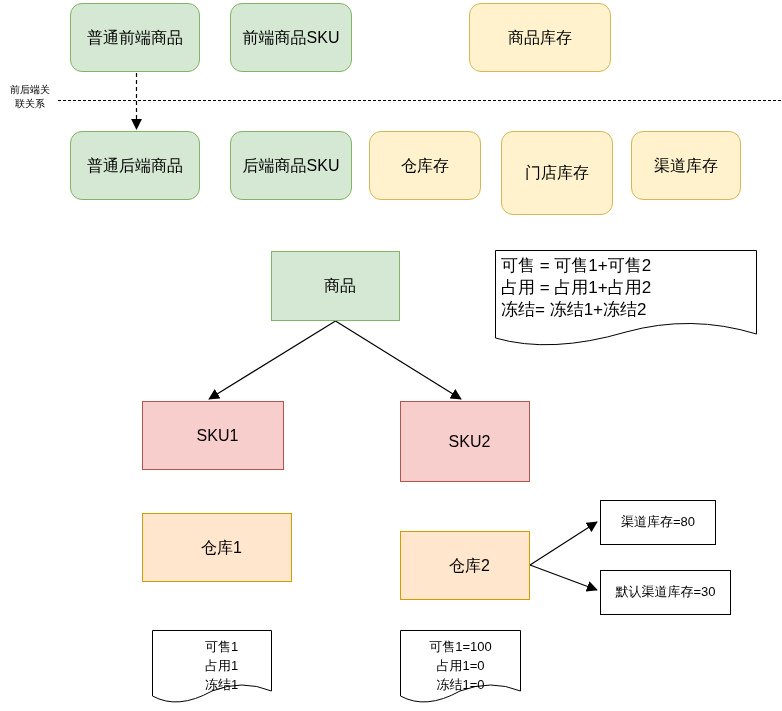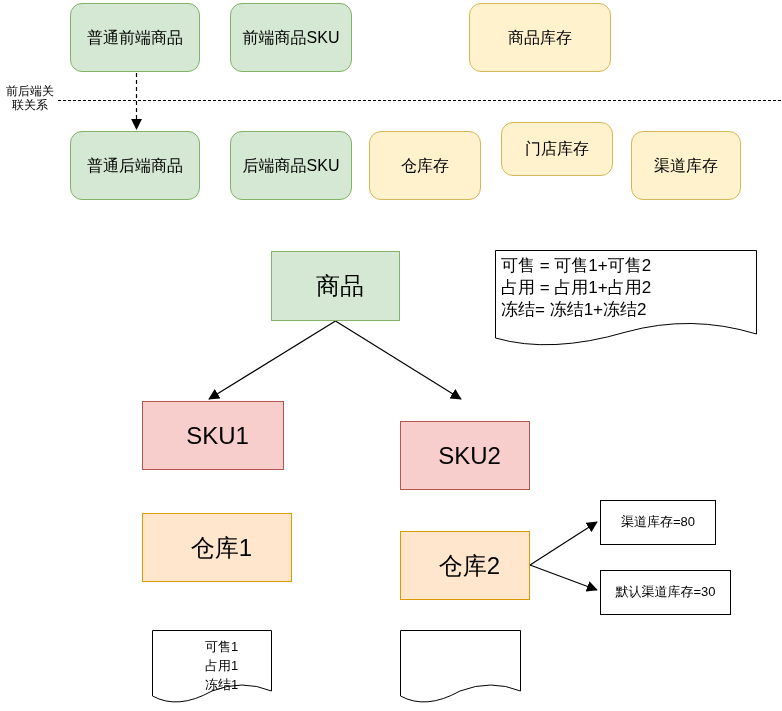--- a/index.html
+++ b/index.html
@@ -12,27 +12,27 @@
     position:absolute; box-sizing:border-box; border:1px solid #000;
     display:flex; align-items:center; justify-content:center;
     text-align:center; line-height:1.25;
   }
   .green  { background:#d5e8d4; border-color:#82b366; }
   .yellow { background:#fff2cc; border-color:#d6b656;align-items:center; }
   .orange { background:#ffe6cc; border-color:#d79b00; }
   .red    { background:#f8cecc; border-color:#b85450; }
   .white  { background:#ffffff; border-color:#000000; }
   .fs16 { font-size:16px;border-radius:12px; }
-  .fs20 { font-size:24px;padding-left:9px; }
+  .fs20 { font-size:16px;padding-left:9px; }
   .fs13 { font-size:13px; }
   .connectors { position:absolute; left:0; top:0; pointer-events:none; }
   .connectors .edge { pointer-events:stroke; }
   .divider-label {
     position:absolute; left:2px; top:84px; width:56px;
-    font-size:12px; line-height:14px; text-align:center; white-space:pre-line;
+    font-size:10px; line-height:14px; text-align:center; white-space:pre-line;font-family:Liberation Mono, monospace;
   }
   .doc { position:absolute; }
   .doc svg { position:absolute; left:0; top:0; }
   .docpath { fill:#ffffff; stroke:#000000; stroke-width:1; }
   .doc-text { position:absolute; left:0; top:0; width:100%; }
   .doc-text.left   { text-align:left; padding:5px 0 0 6px; font-size:17px; line-height:22px; box-sizing:border-box; }
   .doc-text.center { text-align:center; padding-top:7px; font-size:13px; line-height:19px; }
 </style>
 </head>
 <body>
@@ -74,21 +74,21 @@
 
   <div class="node green fs16" style="left:70px;top:131px;width:130px;height:69px">
     <span>普通后端商品</span>
   </div>
   <div class="node green fs16" style="left:230px;top:131px;width:122px;height:69px">
     <span>后端商品SKU</span>
   </div>
   <div class="node yellow fs16" style="left:369px;top:131px;width:112px;height:69px">
     <span>仓库存</span>
   </div>
-  <div class="node yellow fs16" style="left:501px;top:122px;width:112px;height:54px">
+  <div class="node yellow fs16" style="left:501px;top:131px;width:112px;height:84px">
     <span>门店库存</span>
   </div>
   <div class="node yellow fs16" style="left:631px;top:131px;width:110px;height:69px">
     <span>渠道库存</span>
   </div>
 
   <div class="node green fs20" style="left:271px;top:251px;width:129px;height:70px">
     <span>商品</span>
   </div>
 
@@ -99,21 +99,21 @@
     <div class="doc-text left">
       <div>可售 = 可售1+可售2</div>
       <div>占用 = 占用1+占用2</div>
       <div>冻结= 冻结1+冻结2</div>
     </div>
   </div>
 
   <div class="node red fs20" style="left:142px;top:401px;width:142px;height:69px">
     <span>SKU1</span>
   </div>
-  <div class="node red fs20" style="left:400px;top:421px;width:130px;height:69px">
+  <div class="node red fs20" style="left:400px;top:401px;width:130px;height:81px">
     <span>SKU2</span>
   </div>
 
   <div class="node orange fs20" style="left:142px;top:513px;width:150px;height:69px">
     <span>仓库1</span>
   </div>
   <div class="node orange fs20" style="left:400px;top:531px;width:130px;height:69px">
     <span>仓库2</span>
   </div>
 
@@ -132,15 +132,20 @@
       <div>可售1</div>
       <div>占用1</div>
       <div>冻结1</div>
     </div>
   </div>
 
   <div class="doc" style="left:400px;top:630px;width:121px;height:75px">
     <svg width="121" height="75" viewBox="0 0 121 75">
       <path class="docpath" d="M0.5,0.5 L120.5,0.5 L120.5,61 Q91,49 60,61 Q26,80 0.5,66 Z"></path>
     </svg>
+    <div class="doc-text center">
+      <div>可售1=100</div>
+      <div>占用1=0</div>
+      <div>冻结1=0</div>
+    </div>
   </div>
 
 </div>
 
 </body></html>

